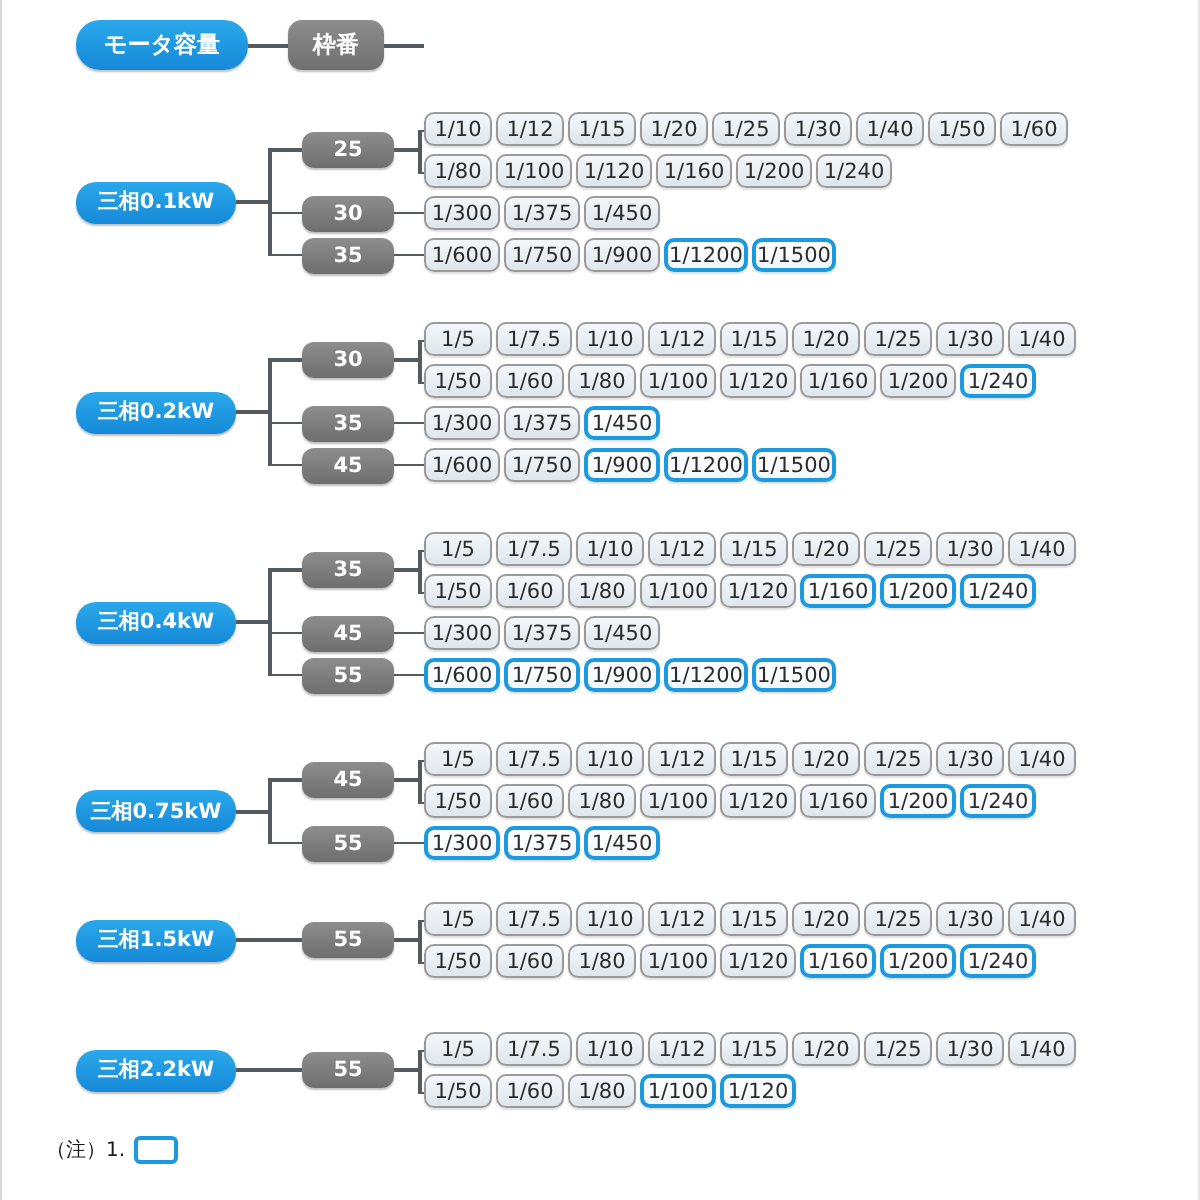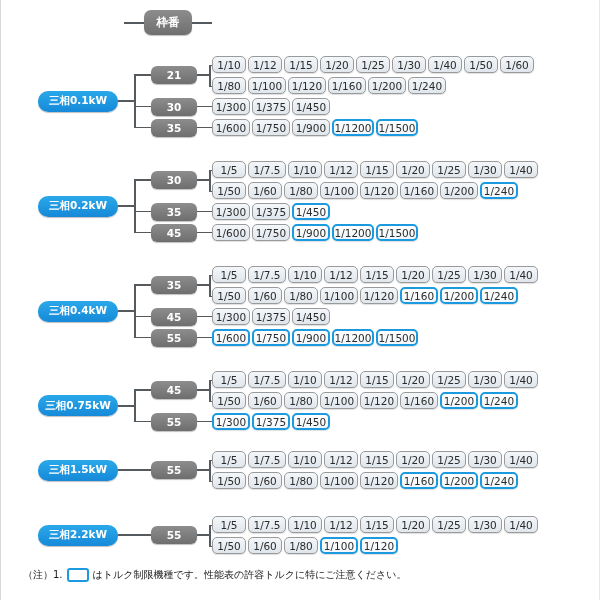--- a/index.html
+++ b/index.html
@@ -101,20 +101,21 @@
     display:inline-block;width:18px;height:10px;
     border:2px solid #1b9ae0;border-radius:3px;background:#fff;
     margin:0 4px;
   }
 </style>
 </head>
 <body>
 
 <div id="page">
 
+  <div class="abs hdr-motor">モータ容量</div>
   <div class="abs ln ln-h" style="left:123px;top:22px;width:20px;"></div>
 
   <div class="abs hdr-frame">枠番</div>
   <div class="abs ln ln-h" style="left:191px;top:22px;width:20px;"></div>
 
 
   <div id="body-layer">
       <div class="abs chip" style="left:211px;top:56px;width:34px;">1/10</div>
       <div class="abs chip" style="left:247px;top:56px;width:34px;">1/12</div>
       <div class="abs chip" style="left:283px;top:56px;width:34px;">1/15</div>
@@ -123,21 +124,21 @@
       <div class="abs chip" style="left:391px;top:56px;width:34px;">1/30</div>
       <div class="abs chip" style="left:427px;top:56px;width:34px;">1/40</div>
       <div class="abs chip" style="left:463px;top:56px;width:34px;">1/50</div>
       <div class="abs chip" style="left:499px;top:56px;width:34px;">1/60</div>
       <div class="abs chip" style="left:211px;top:77px;width:34px;">1/80</div>
       <div class="abs chip" style="left:247px;top:77px;width:38px;">1/100</div>
       <div class="abs chip" style="left:287px;top:77px;width:38px;">1/120</div>
       <div class="abs chip" style="left:327px;top:77px;width:38px;">1/160</div>
       <div class="abs chip" style="left:367px;top:77px;width:38px;">1/200</div>
       <div class="abs chip" style="left:407px;top:77px;width:38px;">1/240</div>
-      <div class="abs frm" style="left:150px;top:66px;">21</div>
+      <div class="abs frm" style="left:150px;top:66px;">25</div>
       <div class="abs ln ln-h" style="left:196px;top:74.2px;width:12px;"></div>
       <div class="abs ln ln-v" style="left:208px;top:64.5px;height:21px;"></div>
       <div class="abs ln ln-h" style="left:208px;top:64.5px;width:3px;"></div>
       <div class="abs ln ln-h" style="left:208px;top:85.5px;width:3px;"></div>
       <div class="abs chip" style="left:211px;top:98px;width:38px;">1/300</div>
       <div class="abs chip" style="left:251px;top:98px;width:38px;">1/375</div>
       <div class="abs chip" style="left:291px;top:98px;width:38px;">1/450</div>
       <div class="abs frm" style="left:150px;top:97.5px;">30</div>
       <div class="abs ln ln-h" style="left:196px;top:105.7px;width:15px;"></div>
       <div class="abs chip" style="left:211px;top:119px;width:38px;">1/600</div>
@@ -310,16 +311,15 @@
       <div class="abs ln ln-h" style="left:208px;top:524.5px;width:3px;"></div>
       <div class="abs ln ln-h" style="left:208px;top:545.5px;width:3px;"></div>
       <div class="abs cap" style="left:37px;top:524.5px;">三相2.2kW</div>
       <div class="abs ln ln-h" style="left:117px;top:534.2px;width:16px;"></div>
       <div class="abs ln ln-h" style="left:133px;top:534.2px;width:17px;"></div>
     </div>
 
   <div class="abs note">
     <span>（注）1.</span>
     <span class="note-swatch"></span>
-    <span>はトルク制限機種です。性能表の許容トルクに特にご注意ください。</span>
   </div>
 
 </div>
 
 </body></html>

